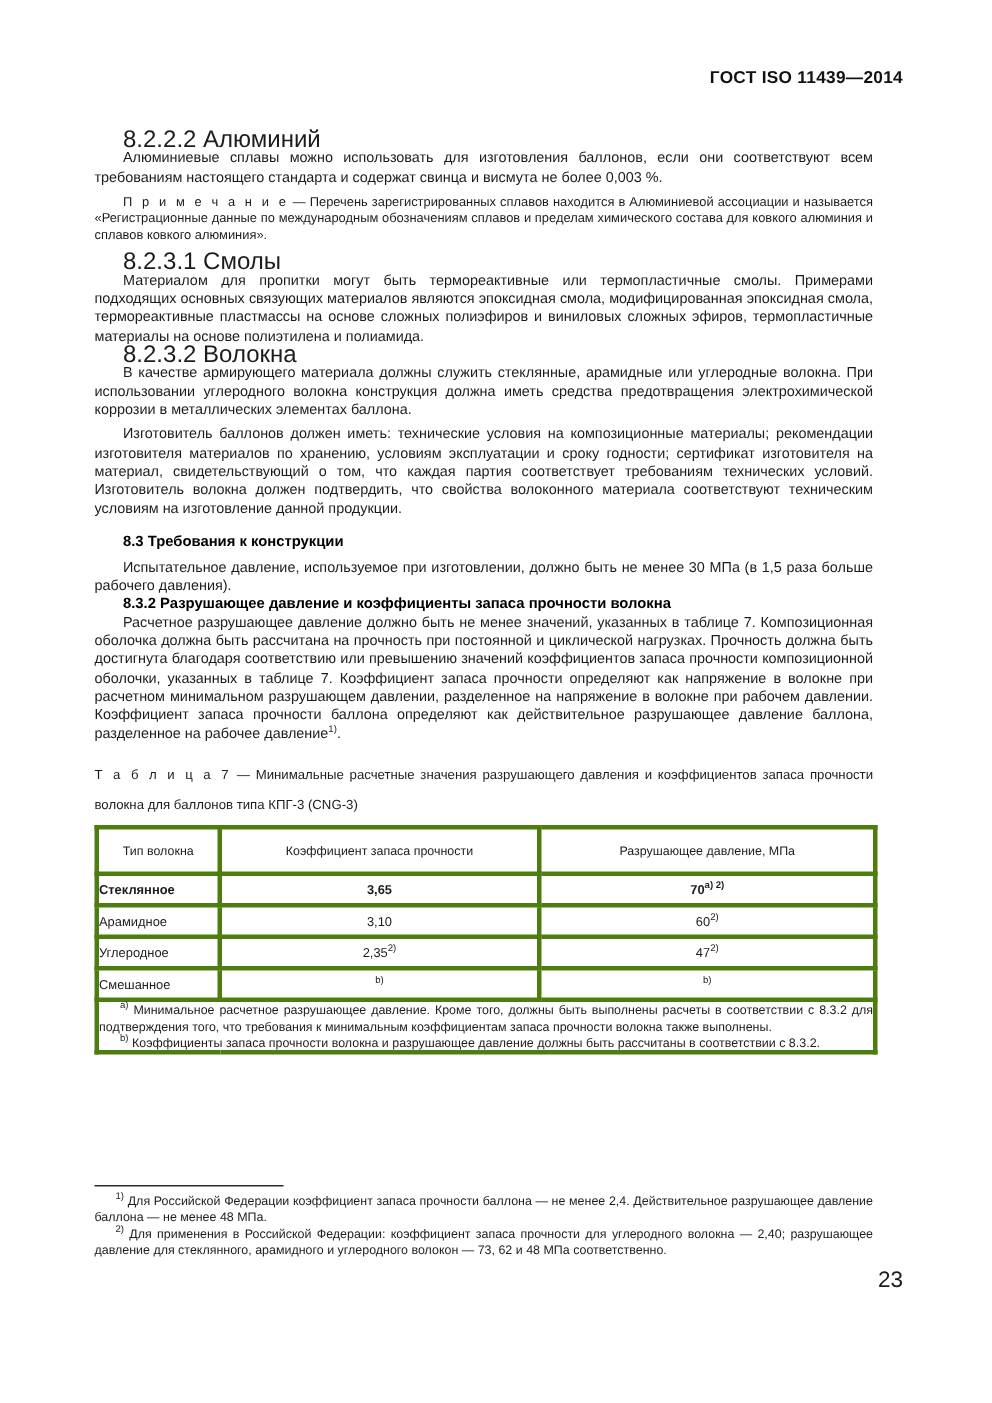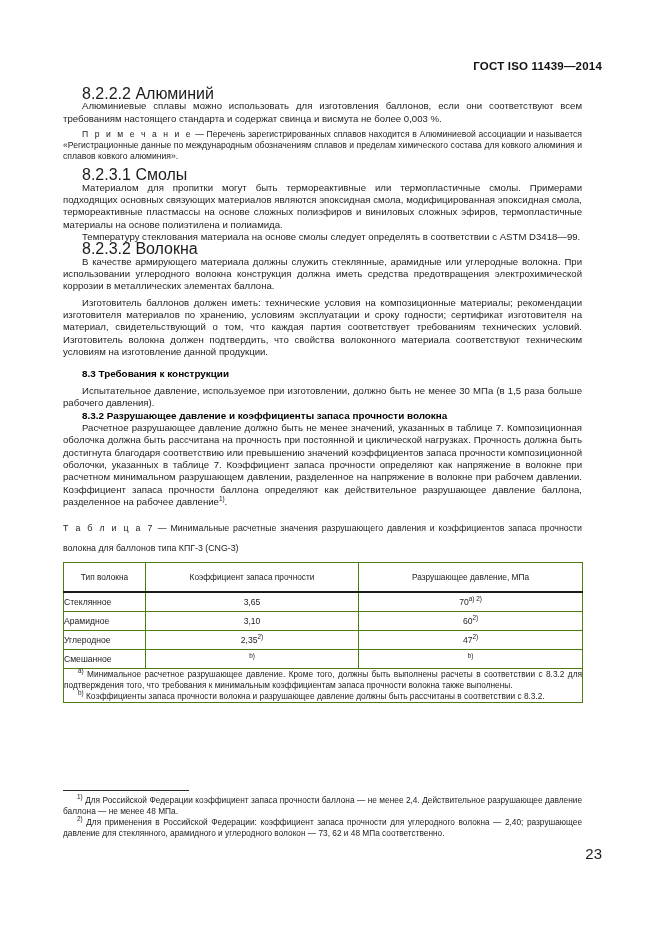--- a/index.html
+++ b/index.html
@@ -18,21 +18,21 @@
   .page {
     position: absolute;
     left: 0; top: 0;
     width: 661px;
     height: 935px;
     box-sizing: border-box;
     padding: 0;
   }
   .header {
     position: absolute;
-    top: 60px;
+    top: 46px;
     right: 59px;
     font-size: 11.5px;
     font-weight: bold;
     letter-spacing: 0.2px;
     color: #111;
   }
   .content {
     position: absolute;
     left: 63px;
     top: 88px;
@@ -85,33 +85,33 @@
   }
   .caption .sp { letter-spacing: 1.6px; }
 
   table.tbl {
     border-collapse: collapse;
     width: 519px;
     margin: 0;
     table-layout: fixed;
   }
   table.tbl td, table.tbl th {
-    border: 1px solid #4d7c0f;
+    border: 3px solid #4d7c0f;
     padding: 0;
     font-weight: normal;
   }
   th.th-cell {
     height: 28px;
     font-size: 8.3px;
     text-align: center;
     vertical-align: middle;
     color: #1c1c1c;
     border-bottom-width: 1px;
   }
-  tr.first-body td { border-top: 2px solid #1a1a1a; }
+  tr.first-body td { border-top: 2px solid #1a1a1a; font-weight: bold; }
   td.td-name {
     height: 18px;
     font-size: 8.6px;
     padding-left: 6px;
     vertical-align: middle;
     color: #1c1c1c;
   }
   td.td-val {
     height: 18px;
     font-size: 8.6px;
@@ -173,21 +173,20 @@
     <p class="indent">Алюминиевые сплавы можно использовать для изготовления баллонов, если они соответствуют всем требованиям настоящего стандарта  и содержат свинца и висмута не более  0,003 %.</p>
 
     <div class="gap-sm"></div>
 
     <p class="note"><span class="sp">П р и м е ч а н и е</span><span> — Перечень зарегистрированных сплавов находится в Алюминиевой ассоциации и называется «Регистрационные данные по международным обозначениям сплавов и пределам химического состава для ковкого алюминия и сплавов ковкого алюминия».</span></p>
 
     <div class="gap-md"></div>
 
     <p class="sub-num">8.2.3.1 Смолы</p>
     <p class="indent">Материалом для пропитки могут быть термореактивные или термопластичные смолы. Примерами подходящих основных связующих материалов являются эпоксидная смола, модифицированная эпоксидная смола, термореактивные пластмассы на основе сложных полиэфиров и виниловых сложных эфиров, термопластичные материалы на основе полиэтилена и полиамида.</p>
-    <p class="indent">Температуру стеклования материала на основе смолы следует определять в соответствии с ASTM D3418—99.</p>
 
     <p class="sub-num">8.2.3.2 Волокна</p>
     <p class="indent">В качестве армирующего материала должны служить стеклянные, арамидные или углеродные волокна. При использовании углеродного волокна конструкция должна иметь средства предотвращения электрохимической коррозии в металлических элементах баллона.</p>
 
     <div class="gap-sm"></div>
 
     <p class="indent">Изготовитель баллонов должен иметь: технические условия на композиционные материалы; рекомендации изготовителя материалов по хранению, условиям эксплуатации и сроку годности; сертификат изготовителя на материал, свидетельствующий о том, что каждая партия соответствует требованиям технических условий. Изготовитель волокна должен подтвердить, что свойства волоконного материала соответствуют техническим условиям на изготовление данной продукции.</p>
 
     <div class="gap-lg"></div>
 

